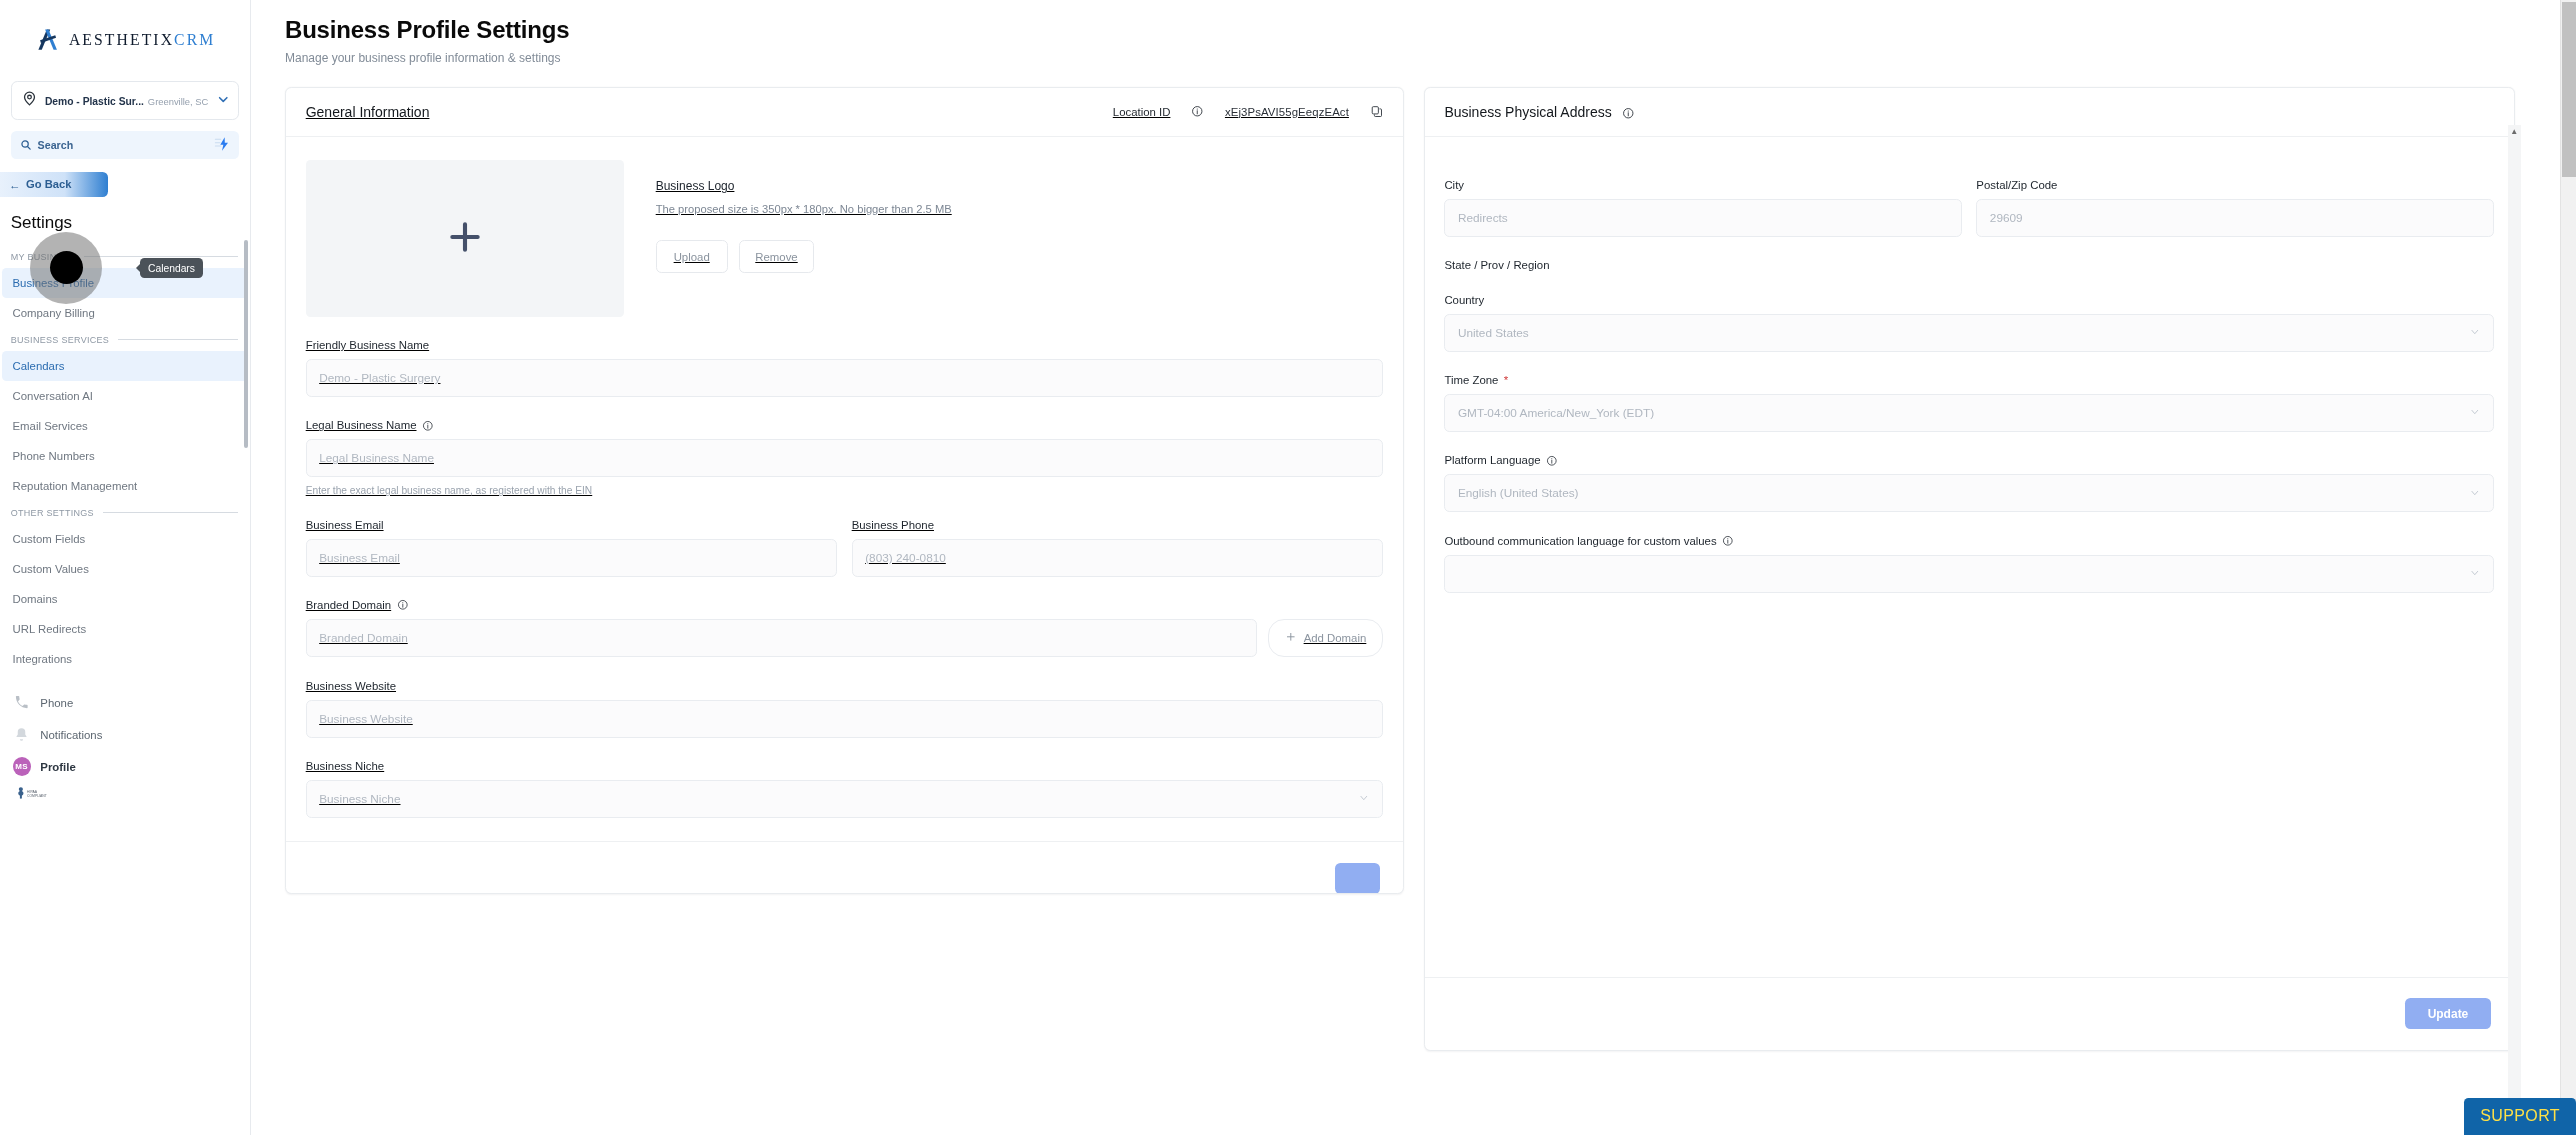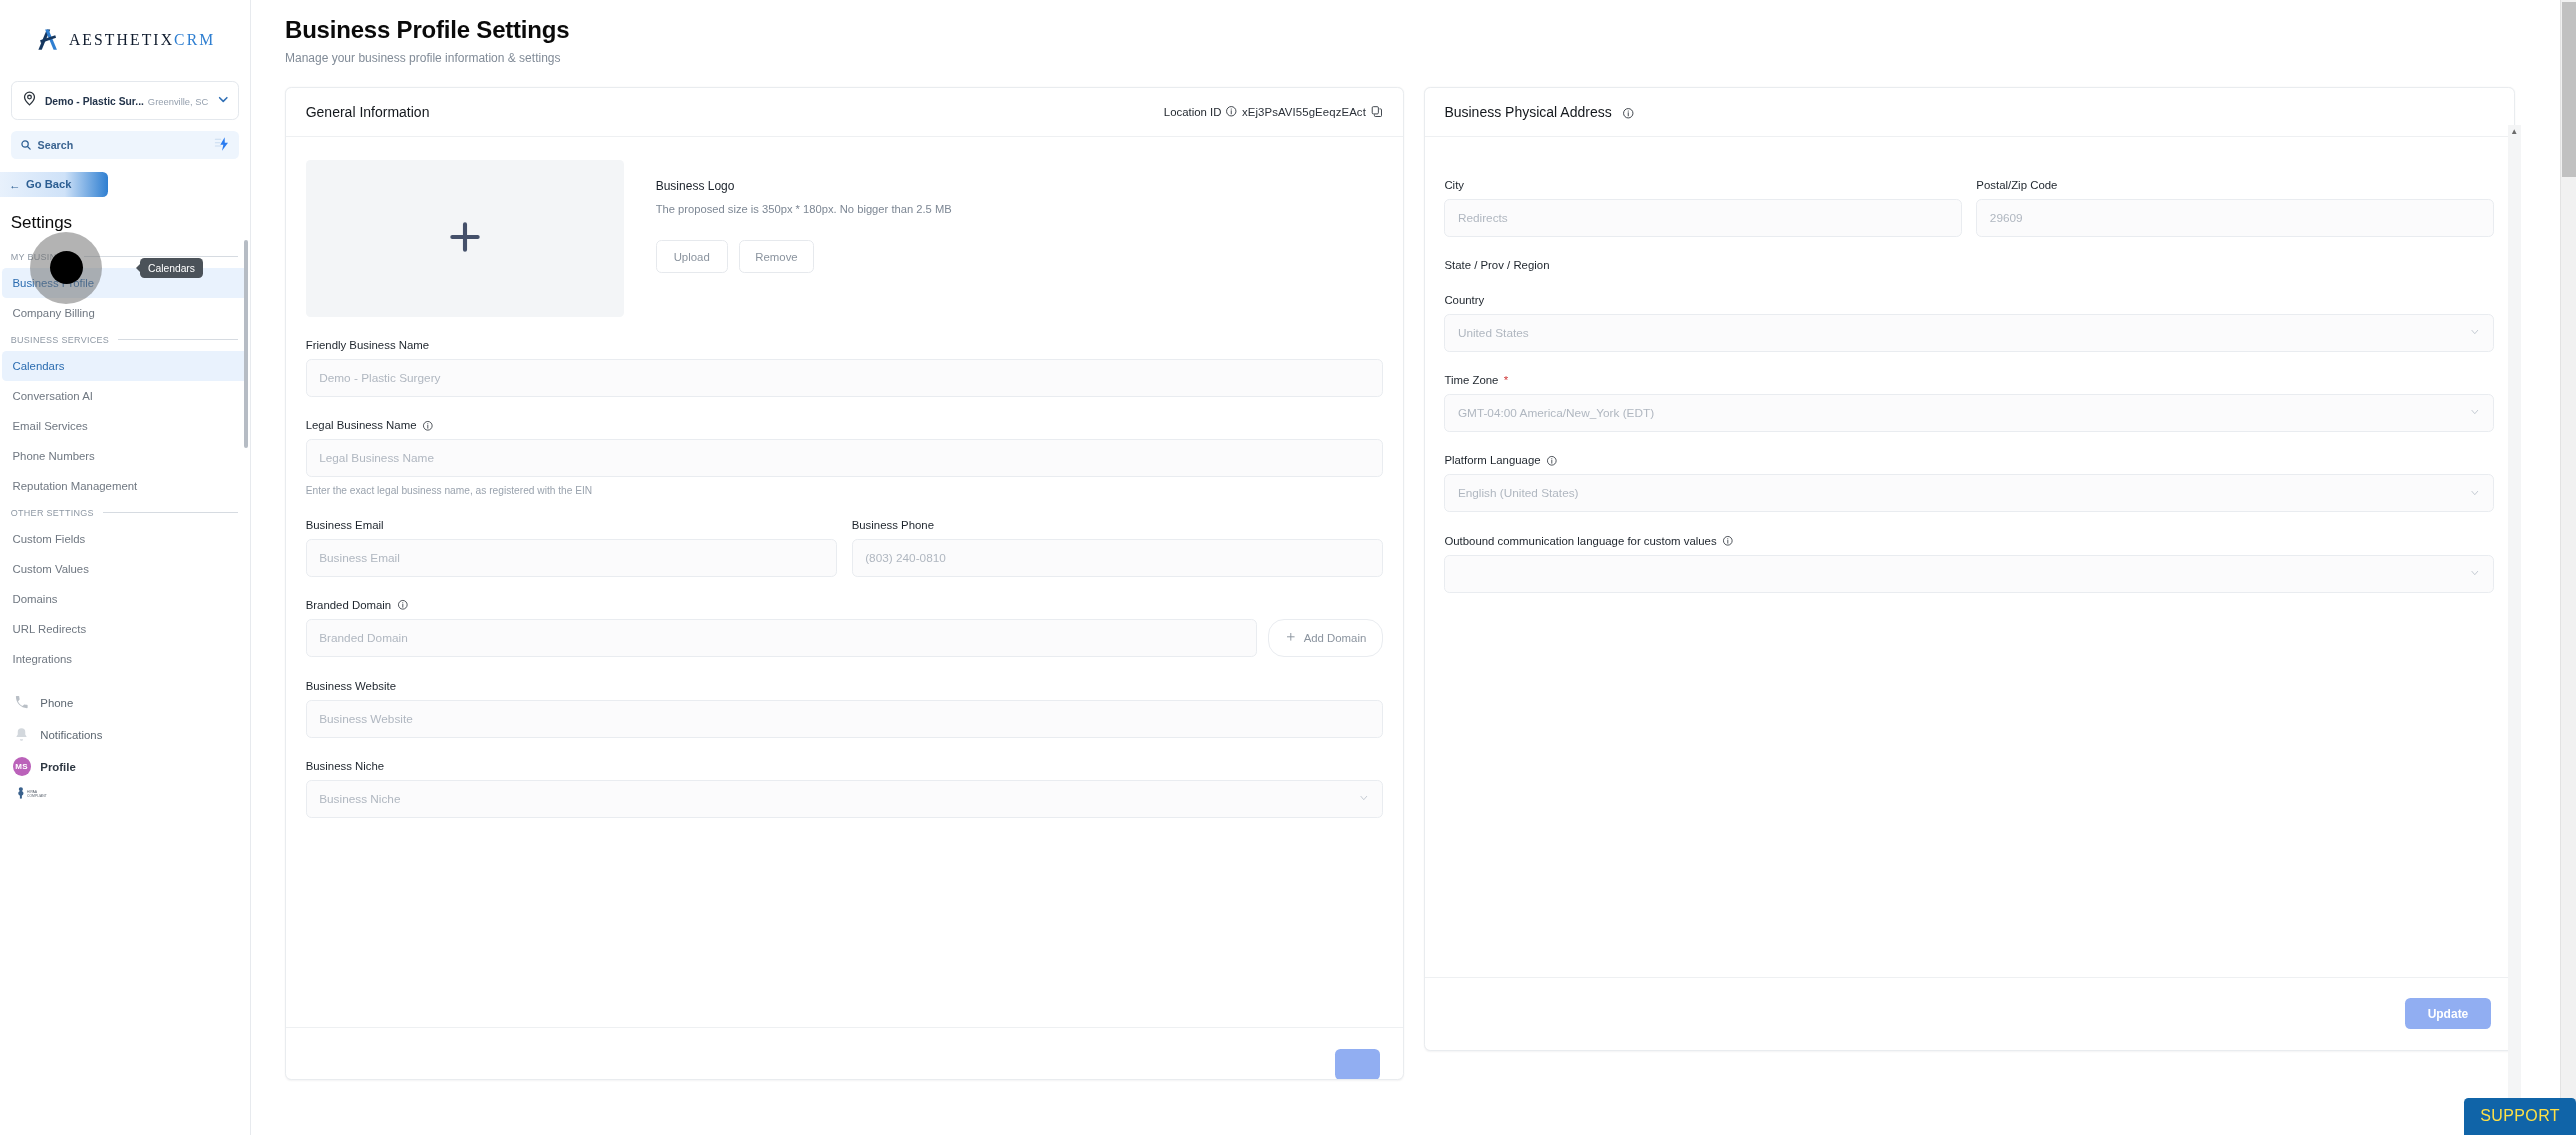--- a/index.html
+++ b/index.html
@@ -127,30 +127,30 @@
     display: flex; gap: 19.7px;
     padding: 21.5px 0 0 34px;
   }
 
   .card {
     background: #fff;
     border: 0.9px solid #e9ecef;
     border-radius: 6.3px;
     box-shadow: 0 0.9px 1.8px rgba(18,25,38,.05);
   }
-  .card-left { width: 1119px; height: 993px; overflow: hidden; position: relative; }
+  .card-left { width: 1119px; height: 807px; overflow: hidden; position: relative; text-decoration: underline; }
   .card-right { width: 1091px; height: 964px; position: relative; }
 
   .card-head {
     height: 49px; border-bottom: 0.9px solid #eef0f2;
     display: flex; align-items: center; justify-content: space-between;
     padding: 0 19.7px 0 19.7px;
   }
   .card-title { font-size: 14px; color: #14181d; font-weight: 400; }
-  .loc-id-wrap { display: flex; align-items: center; gap: 4px; font-size: 11.4px; color: #1d242c; }
+  .loc-id-wrap { display: flex; align-items: center; gap: 21px; font-size: 11.4px; color: #1d242c; }
   .loc-id-label { color: #242a31; }
   .loc-id-value { color: #2b3139; letter-spacing: 0.1px; }
   .info-ic { display: inline-flex; }
   .copy-ic { display: inline-flex; }
 
   .card-body { padding: 23px 19.7px 0 19.7px; }
 
   .logo-row { display: flex; gap: 32px; align-items: flex-start; }
   .logo-drop {
     width: 318px; height: 157px;

